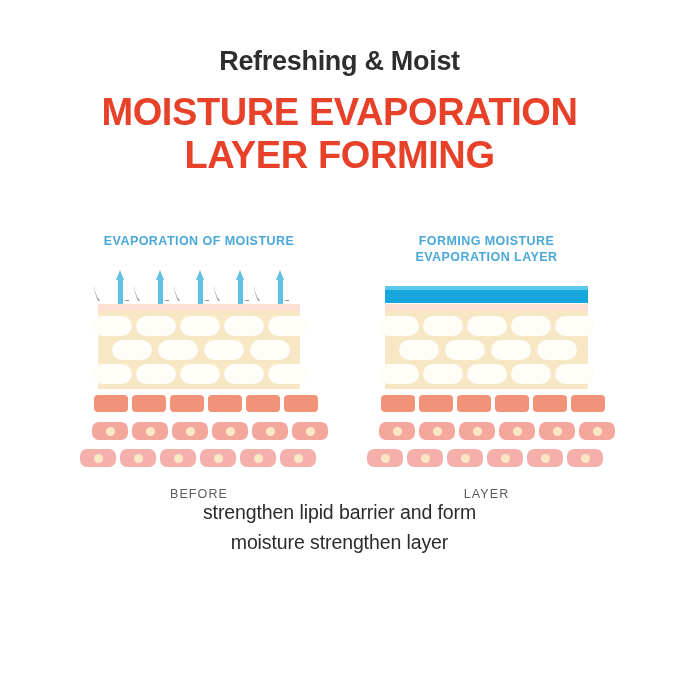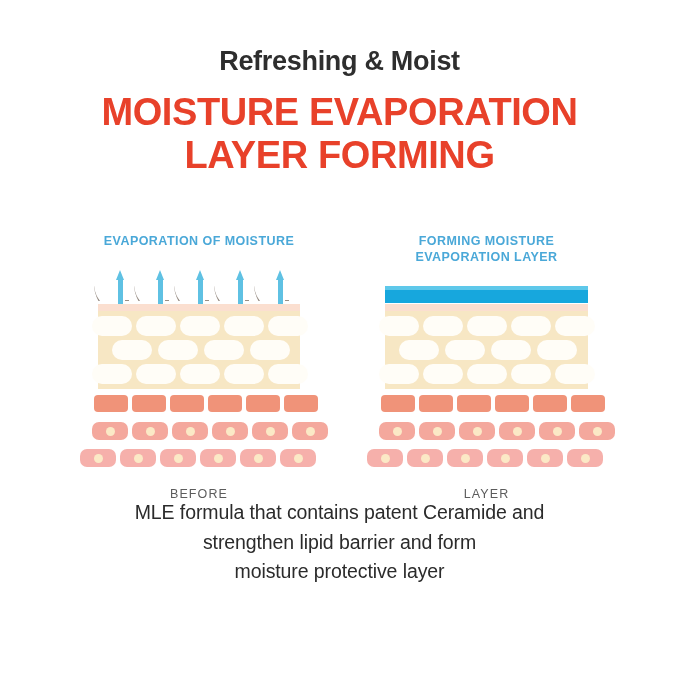--- a/index.html
+++ b/index.html
@@ -484,18 +484,17 @@
         </div>
 
       </div>
 
       <div class="panel-caption">LAYER</div>
     </div>
 
   </div>
 
   <div class="blurb">
-    <span>MLE formula that contains patent Ceramide and</span>
     <span>strengthen lipid barrier and form</span>
-    <span>moisture protective layer</span>
+    <span>moisture strengthen layer</span>
   </div>
 
 </div>
 
 </body></html>

